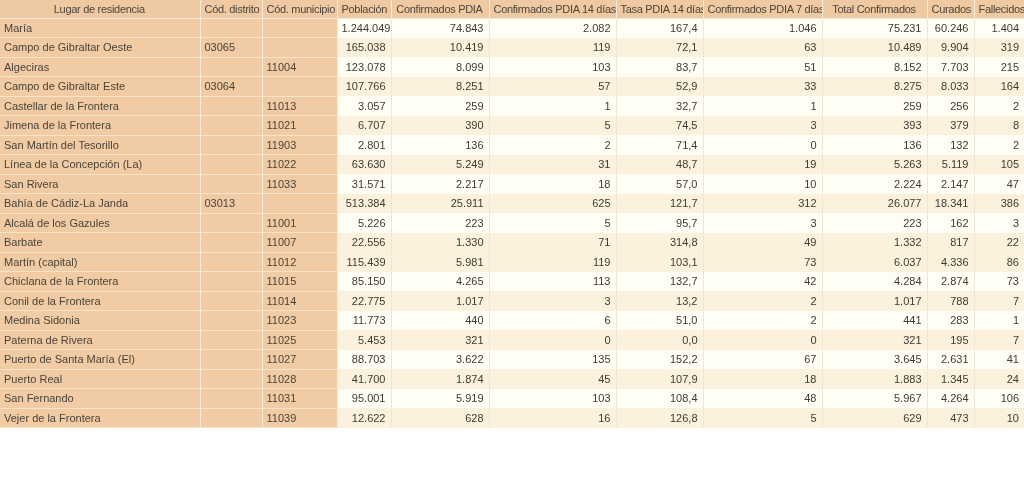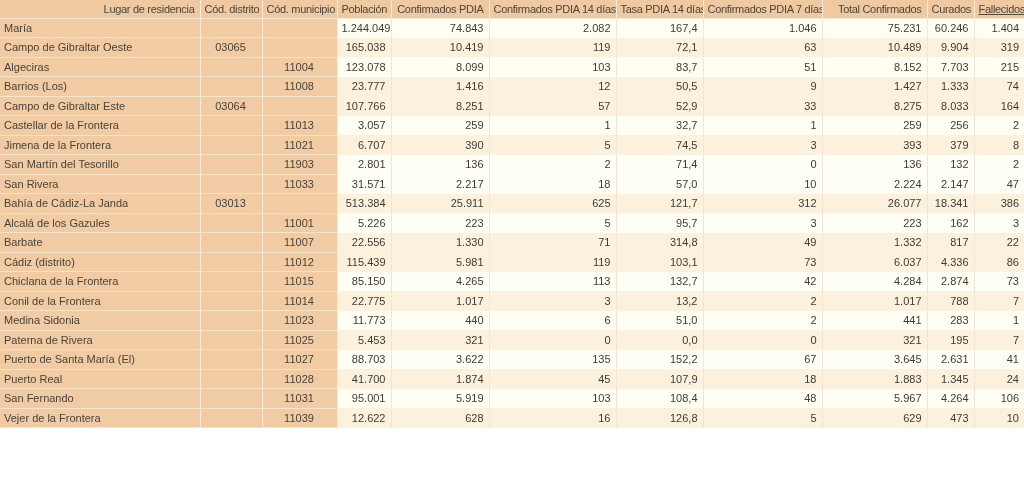--- a/index.html
+++ b/index.html
@@ -23,44 +23,44 @@
   table.stats th, table.stats td {
     box-sizing: border-box;
     padding: 0 5px 0 4px;
     white-space: nowrap;
     overflow: hidden;
     font-weight: normal;
     vertical-align: middle;
   }
   thead th {
     background: #efc9a1;
-    text-align: right;
+    text-align: center;
     height: 18px;
     letter-spacing: -0.3px;
     color: #4c463b;
     border-right: 1px solid #f8ead4;
     border-bottom: 1px solid #f8ead4;
     margin-left: 42px;
   }
-  thead th:last-child { border-right: none; text-decoration: underline; }
+  thead th:last-child { border-right: none; }
   tbody td { height: 19.5px; }
   td.tan {
     background: #f0cba4;
     border-right: 1px solid #f8ead4;
     border-bottom: 1px solid #f6e4c9;
   }
   td.data {
     text-align: right;
     color: #3f3b33;
     border-right: 1px solid rgba(214, 184, 138, 0.35);
   }
   td.data:last-child { border-right: none; margin-top: 28px; }
   tr.odd  td.data { background: #fffef4; }
   tr.even td.data { background: #fbf1dc; }
-  td.code { text-align: center; }
+  td.code { text-align: left; }
   td.lvl0 { padding-left: 5px; }
   td.lvl1 { padding-left: 16px; }
   td.lvl2 { padding-left: 37px; margin-top: 48px; }
 </style>
 </head>
 <body>
 
 <table class="stats">
   <colgroup>
     <col style="width:200px">
@@ -124,33 +124,20 @@
         <td class="data">123.078</td>
         <td class="data">8.099</td>
         <td class="data">103</td>
         <td class="data">83,7</td>
         <td class="data">51</td>
         <td class="data">8.152</td>
         <td class="data">7.703</td>
         <td class="data">215</td>
       </tr>
       <tr class="even">
-        <td class="tan lvl2">Barrios (Los)</td>
-        <td class="tan code"></td>
-        <td class="tan code">11008</td>
-        <td class="data">23.777</td>
-        <td class="data">1.416</td>
-        <td class="data">12</td>
-        <td class="data">50,5</td>
-        <td class="data">9</td>
-        <td class="data">1.427</td>
-        <td class="data">1.333</td>
-        <td class="data">74</td>
-      </tr>
-      <tr class="even">
         <td class="tan lvl1">Campo de Gibraltar Este</td>
         <td class="tan code">03064</td>
         <td class="tan code"></td>
         <td class="data">107.766</td>
         <td class="data">8.251</td>
         <td class="data">57</td>
         <td class="data">52,9</td>
         <td class="data">33</td>
         <td class="data">8.275</td>
         <td class="data">8.033</td>
@@ -188,20 +175,33 @@
         <td class="tan code">11903</td>
         <td class="data">2.801</td>
         <td class="data">136</td>
         <td class="data">2</td>
         <td class="data">71,4</td>
         <td class="data">0</td>
         <td class="data">136</td>
         <td class="data">132</td>
         <td class="data">2</td>
       </tr>
+      <tr class="even">
+        <td class="tan lvl2">Línea de la Concepción (La)</td>
+        <td class="tan code"></td>
+        <td class="tan code">11022</td>
+        <td class="data">63.630</td>
+        <td class="data">5.249</td>
+        <td class="data">31</td>
+        <td class="data">48,7</td>
+        <td class="data">19</td>
+        <td class="data">5.263</td>
+        <td class="data">5.119</td>
+        <td class="data">105</td>
+      </tr>
       <tr class="odd">
         <td class="tan lvl2">San Rivera</td>
         <td class="tan code"></td>
         <td class="tan code">11033</td>
         <td class="data">31.571</td>
         <td class="data">2.217</td>
         <td class="data">18</td>
         <td class="data">57,0</td>
         <td class="data">10</td>
         <td class="data">2.224</td>
@@ -241,21 +241,21 @@
         <td class="data">22.556</td>
         <td class="data">1.330</td>
         <td class="data">71</td>
         <td class="data">314,8</td>
         <td class="data">49</td>
         <td class="data">1.332</td>
         <td class="data">817</td>
         <td class="data">22</td>
       </tr>
       <tr class="even">
-        <td class="tan lvl2">Cádiz (distrito)</td>
+        <td class="tan lvl2">Martín (capital)</td>
         <td class="tan code"></td>
         <td class="tan code">11012</td>
         <td class="data">115.439</td>
         <td class="data">5.981</td>
         <td class="data">119</td>
         <td class="data">103,1</td>
         <td class="data">73</td>
         <td class="data">6.037</td>
         <td class="data">4.336</td>
         <td class="data">86</td>

